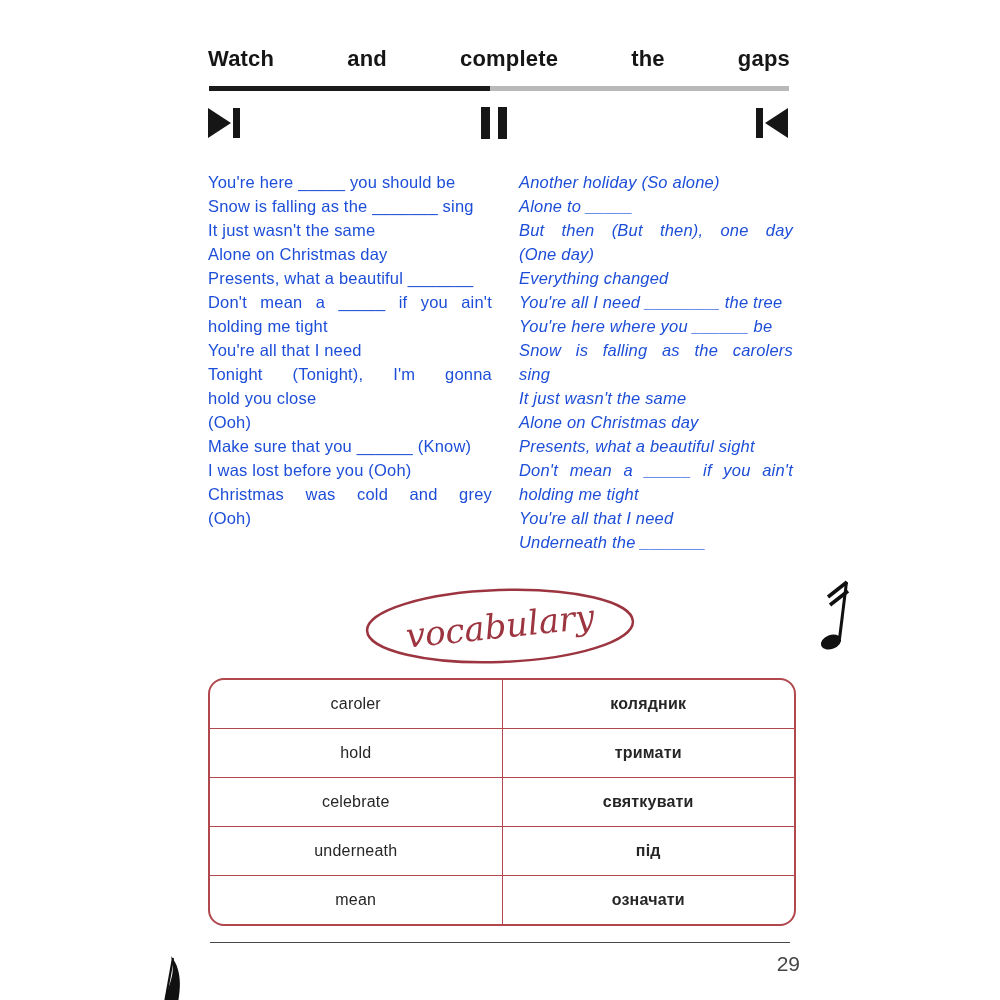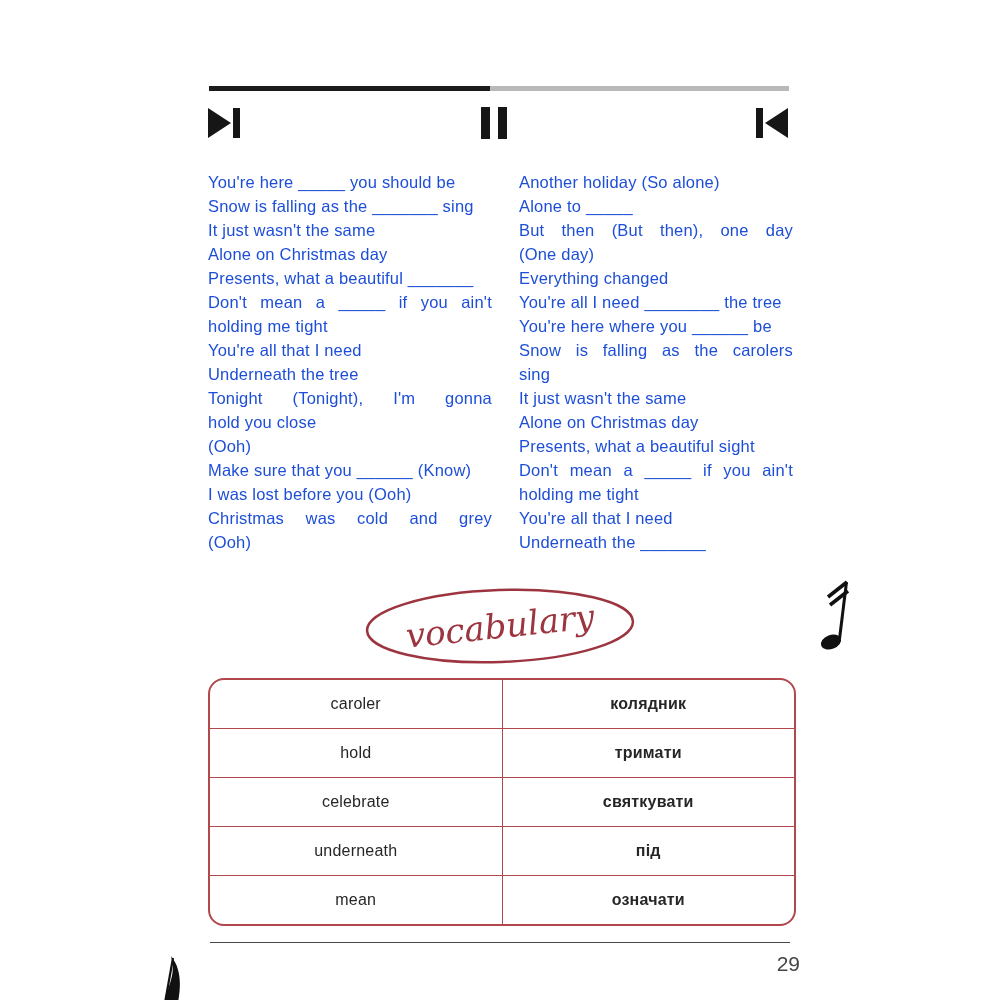--- a/index.html
+++ b/index.html
@@ -28,21 +28,21 @@
     display:flex;justify-content:space-between;align-items:center;
   }
   .media-btn{width:36px;height:32px;cursor:pointer;}
   .media-btn svg{display:block;}
   
   .lyrics{
     position:absolute;left:208px;top:170px;width:585px;
     display:flex;justify-content:space-between;
   }
   .col-left{width:284px;}
-  .col-right{width:274px;}
+  .col-right{width:274px;font-style:italic;}
   .lyric-line{
     font-size:16.5px;line-height:24px;color:#1d4ed8;
     white-space:nowrap;letter-spacing:.2px;
   }
   .lyric-line.justify{
     white-space:normal;
     text-align:justify;text-align-last:justify;
   }
   
   .stamp{
@@ -74,20 +74,21 @@
     position:absolute;left:208px;top:952px;width:592px;
     text-align:right;font-size:21px;color:#454545;
   }
   .note-bottom{position:absolute;left:150px;top:954px;width:46px;height:60px;}
 </style>
 </head>
 <body>
 
 <div class="page">
 
+  <div class="title">Watch and complete the gaps</div>
 
   <div class="progress">
     <div class="progress-fill" style="width: 48.5%;"></div>
   </div>
 
   <div class="controls">
     <div class="media-btn" title="">
       <svg viewBox="0 0 36 32" width="36" height="32">
         <polygon points="0,1 23,16 0,31" fill="#161616"></polygon>
         <rect x="25" y="1" width="7" height="30" fill="#161616"></rect>
@@ -110,21 +111,20 @@
   <div class="lyrics">
     <div class="col-left">
         <div class="lyric-line">You're here _____ you should be</div>
         <div class="lyric-line">Snow is falling as the _______ sing</div>
         <div class="lyric-line">It just wasn't the same</div>
         <div class="lyric-line">Alone on Christmas day</div>
         <div class="lyric-line">Presents, what a beautiful _______</div>
         <div class="lyric-line justify">Don't mean a _____ if you ain't</div>
         <div class="lyric-line">holding me tight</div>
         <div class="lyric-line">You're all that I need</div>
-        <div class="lyric-line">Underneath the tree</div>
         <div class="lyric-line justify">Tonight (Tonight), I'm gonna</div>
         <div class="lyric-line">hold you close</div>
         <div class="lyric-line">(Ooh)</div>
         <div class="lyric-line">Make sure that you ______ (Know)</div>
         <div class="lyric-line">I was lost before you (Ooh)</div>
         <div class="lyric-line justify">Christmas was cold and grey</div>
         <div class="lyric-line">(Ooh)</div>
       </div>
     <div class="col-right">
         <div class="lyric-line">Another holiday (So alone)</div>

